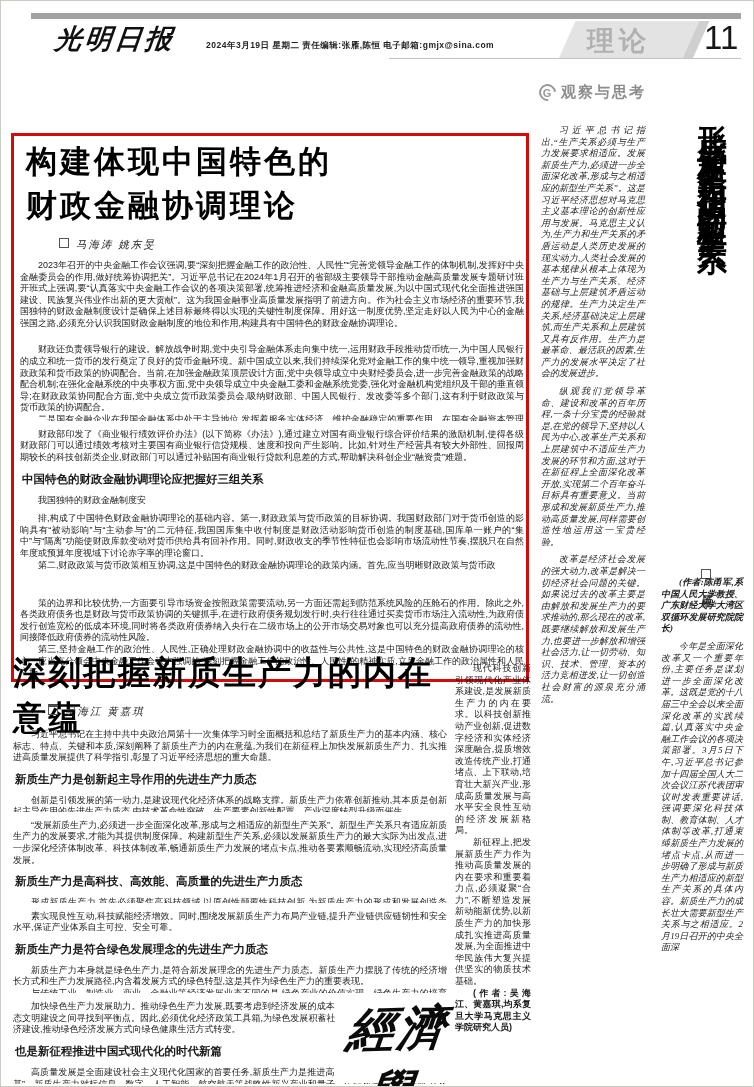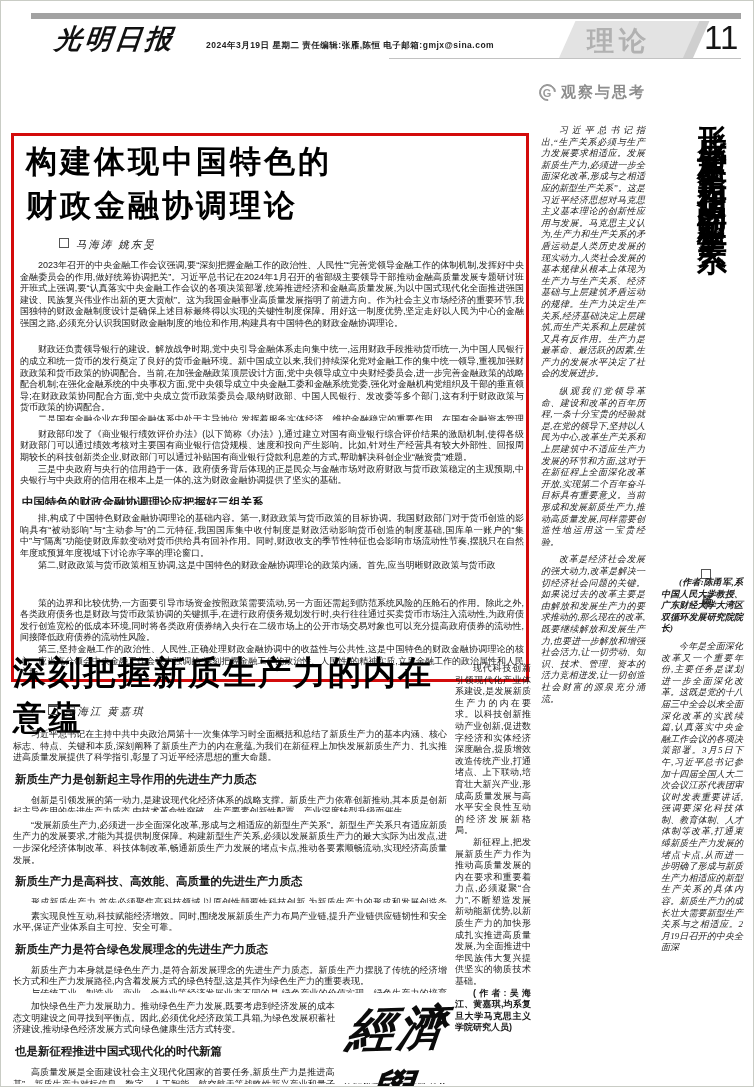--- a/index.html
+++ b/index.html
@@ -99,21 +99,20 @@
         <div class="col">
           <p>2023年召开的中央金融工作会议强调,要“深刻把握金融工作的政治性、人民性”“完善党领导金融工作的体制机制,发挥好中央金融委员会的作用,做好统筹协调把关”。习近平总书记在2024年1月召开的省部级主要领导干部推动金融高质量发展专题研讨班开班式上强调,要“认真落实中央金融工作会议的各项决策部署,统筹推进经济和金融高质量发展,为以中国式现代化全面推进强国建设、民族复兴伟业作出新的更大贡献”。这为我国金融事业高质量发展指明了前进方向。作为社会主义市场经济的重要环节,我国独特的财政金融制度设计是确保上述目标最终得以实现的关键性制度保障。用好这一制度优势,坚定走好以人民为中心的金融强国之路,必须充分认识我国财政金融制度的地位和作用,构建具有中国特色的财政金融协调理论。</p>
           <div class="sub">我国财政金融制度的独特性</div>
         </div>
         <div class="col">
           <p>财政还负责领导银行的建设。解放战争时期,党中央引导金融体系走向集中统一,运用财政手段推动货币统一,为中国人民银行的成立和统一货币的发行奠定了良好的货币金融环境。新中国成立以来,我们持续深化党对金融工作的集中统一领导,重视加强财政政策和货币政策的协调配合。当前,在加强金融政策顶层设计方面,党中央领导成立中央财经委员会,进一步完善金融政策的战略配合机制;在强化金融系统的中央事权方面,党中央领导成立中央金融工委和金融系统党委,强化对金融机构党组织及干部的垂直领导;在财政政策协同配合方面,党中央成立货币政策委员会,吸纳财政部、中国人民银行、发改委等多个部门,这有利于财政政策与货币政策的协调配合。</p>
           <p>二是国有金融企业在我国金融体系中处于主导地位,发挥着服务实体经济、维护金融稳定的重要作用。在国有金融资本管理部门集中履行出资人职责的制度下,发挥财政部门对国有商业银行信贷运行的引导作用,这为维护金融稳定、财政与货币政策的协调提供了渠道和手段。</p>
         </div>
         <div class="col">
           <p>财政部印发了《商业银行绩效评价办法》(以下简称《办法》),通过建立对国有商业银行综合评价结果的激励机制,使得各级财政部门可以通过绩效考核对主要国有商业银行信贷规模、速度和投向产生影响。比如,针对生产经营具有较大外部性、回报周期较长的科技创新类企业,财政部门可以通过补贴国有商业银行贷款利息差的方式,帮助解决科创企业“融资贵”难题。</p>
-          <p>三是中央政府与央行的信用趋于一体。政府债务背后体现的正是民众与金融市场对政府财政与货币政策稳定的主观预期,中央银行与中央政府的信用在根本上是一体的,这为财政金融协调提供了坚实的基础。</p>
           <div class="sub">中国特色的财政金融协调理论应把握好三组关系</div>
           <p>我国独特的财政金融制度安</p>
         </div>
         <div class="col">
           <p>排,构成了中国特色财政金融协调理论的基础内容。第一,财政政策与货币政策的目标协调。我国财政部门对于货币创造的影响具有“被动影响”与“主动参与”的二元特征,我国国库集中收付制度是财政活动影响货币创造的制度基础,国库单一账户的“集中”与“隔离”功能使财政库款变动对货币供给具有回补作用。同时,财政收支的季节性特征也会影响市场流动性节奏,摆脱只在自然年度或预算年度视域下讨论赤字率的理论窗口。</p>
           <p>第二,财政政策与货币政策相互协调,这是中国特色的财政金融协调理论的政策内涵。首先,应当明晰财政政策与货币政</p>
         </div>
         <div class="col">
           <p>策的边界和比较优势,一方面要引导市场资金按照政策需要流动,另一方面还需起到防范系统风险的压舱石的作用。除此之外,各类政府债务也是财政与货币政策协调的关键抓手,在进行政府债务规划发行时,央行往往通过买卖货币市场注入流动性,为政府债发行创造宽松的低成本环境,同时将各类政府债券纳入央行在二级市场上的公开市场交易对象也可以充分提高政府债券的流动性,间接降低政府债券的流动性风险。</p>
           <p>第三,坚持金融工作的政治性、人民性,正确处理财政金融协调中的收益性与公共性,这是中国特色的财政金融协调理论的核心。应当充分领会中央金融工作会议中强调的“深刻把握金融工作的政治性、人民性”的精神实质,立足金融工作的政治属性和人民立场。</p>

